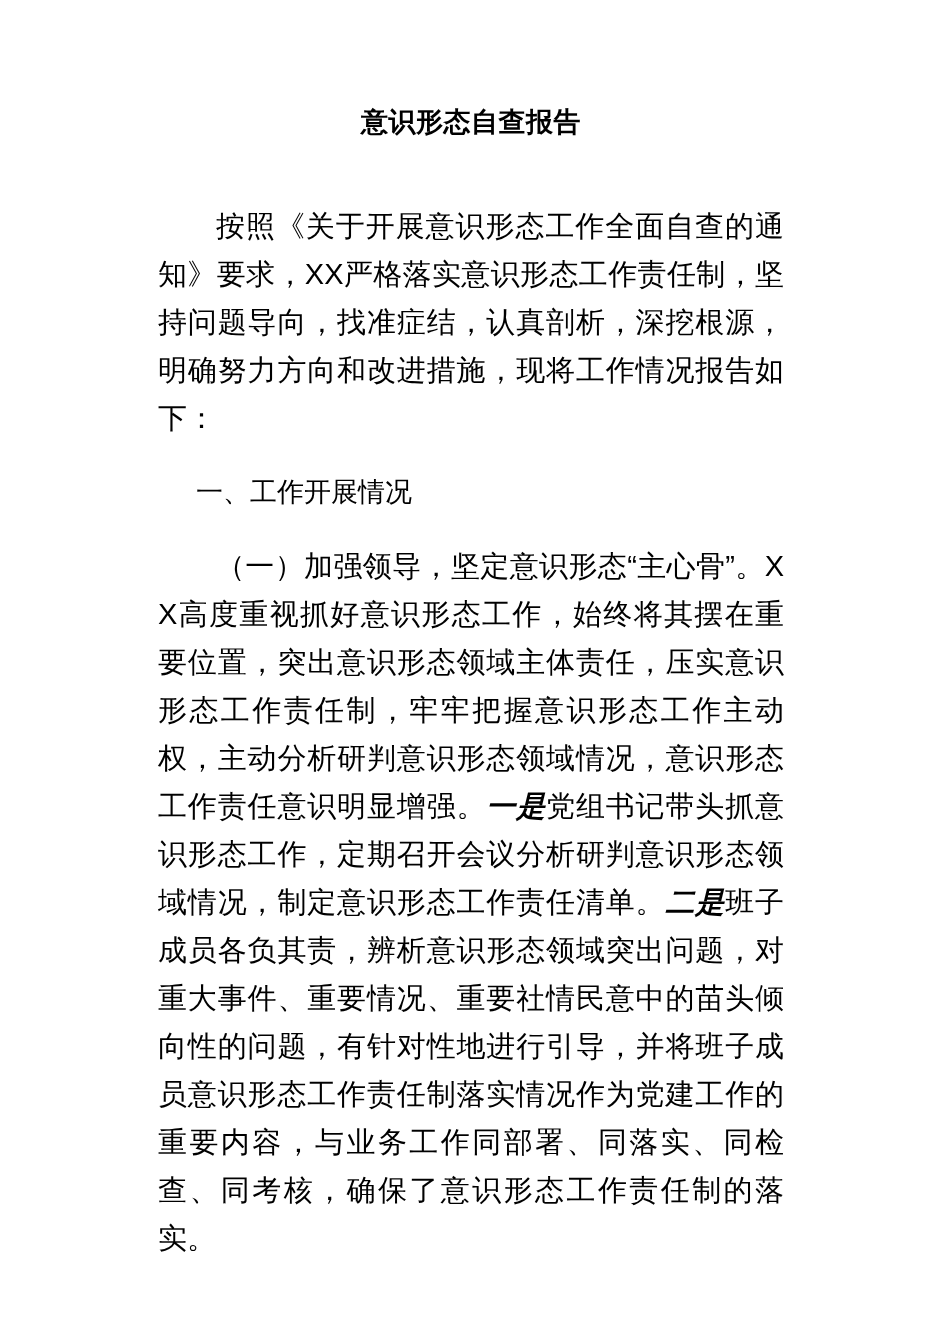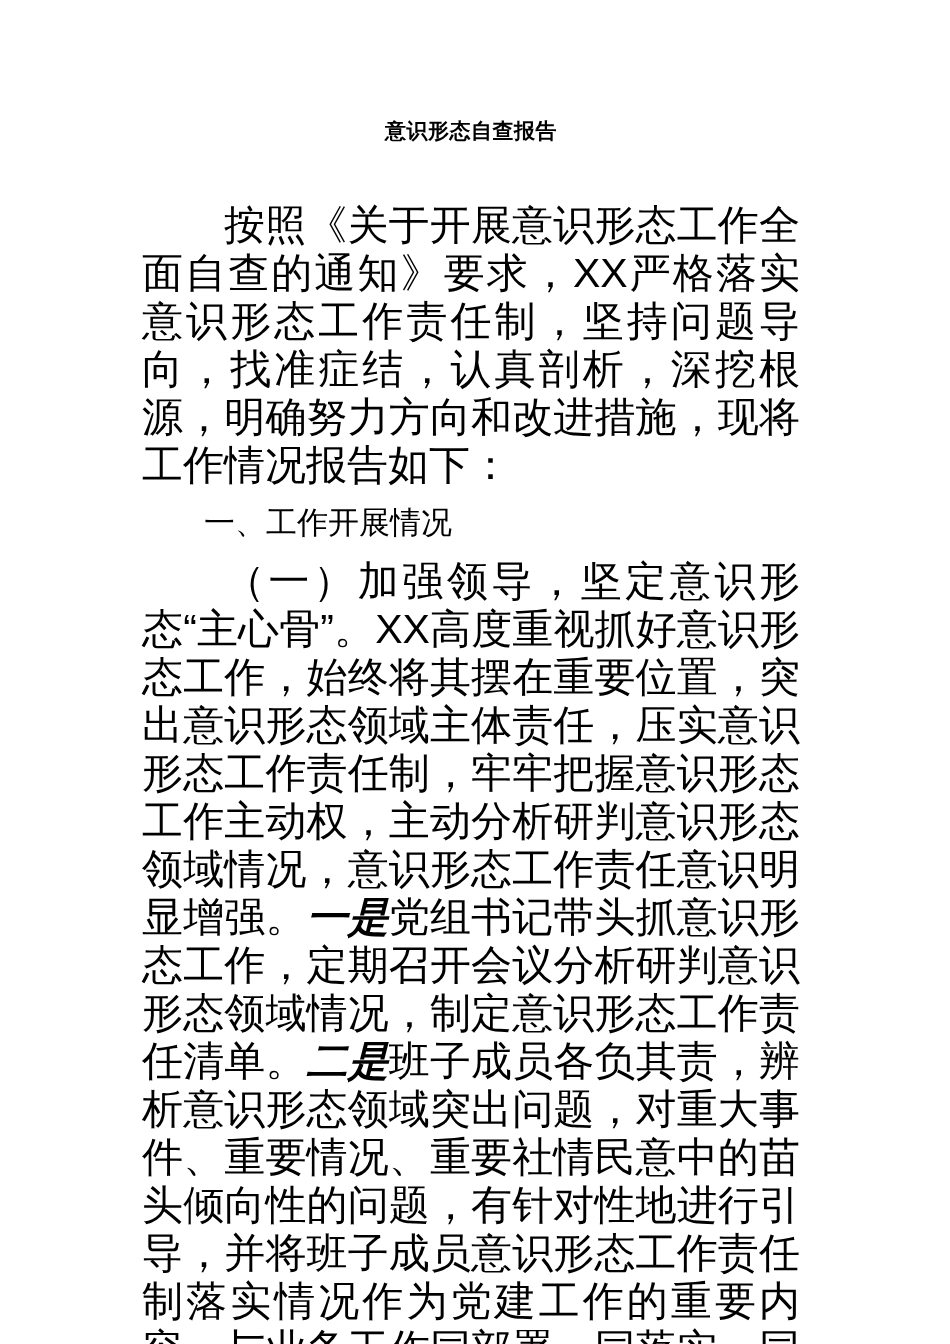--- a/index.html
+++ b/index.html
@@ -16,45 +16,45 @@
   }
   .page {
     position: relative;
     width: 950px;
     height: 1344px;
     background: #ffffff;
     box-sizing: border-box;
     padding: 0 150px 0 142px;
   }
   .doc-title {
-    margin: 16px;
+    margin: 4px;
     padding-top: 100px;
-    font-size: 21px;
+    font-size: 27px;
     font-weight: bold;
     text-align: center;
     letter-spacing: 0.5px;
     line-height: 1.4;
   }
   .para {
-    margin: 0;
-    font-size: 41px;
+    margin: 16px;
+    font-size: 29px;
     line-height: 48px;
     text-align: justify;
     text-justify: inter-ideograph;
     letter-spacing: 0px;
     word-break: break-all;
   }
   .para-indent {
     text-indent: 2em;
   }
   .gap-after-title { height: 40px; }
   .gap-para { height: 10px; }
   .heading-line {
     margin: 0;
-    font-size: 31px;
+    font-size: 27px;
     line-height: 48px;
     text-indent: 2em;
     font-weight: normal;
     text-align: left;
   }
   .em-bold {
     font-weight: bold;
     font-style: italic;
   }
 </style>

